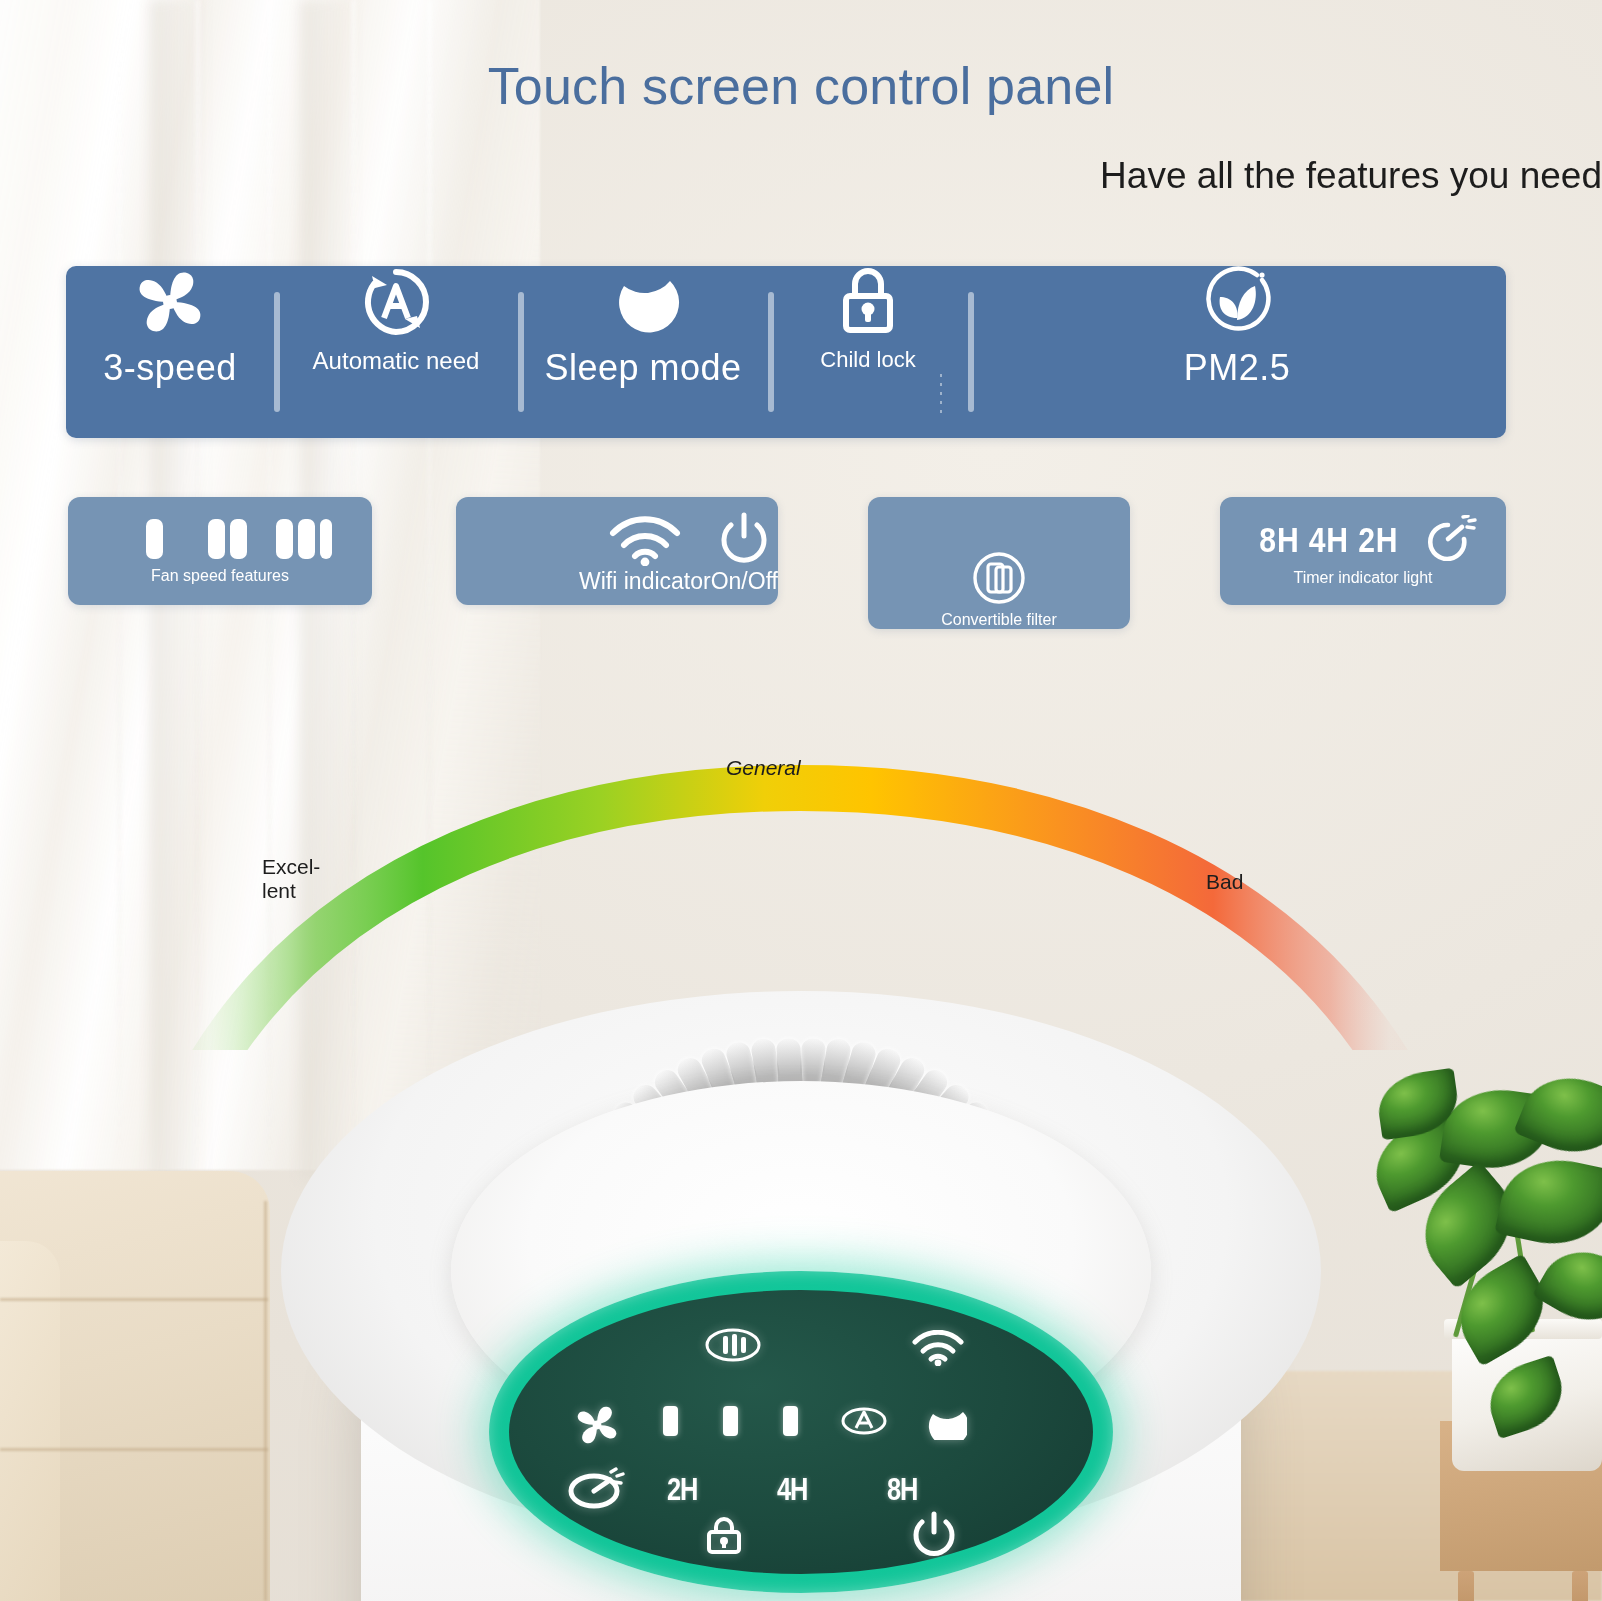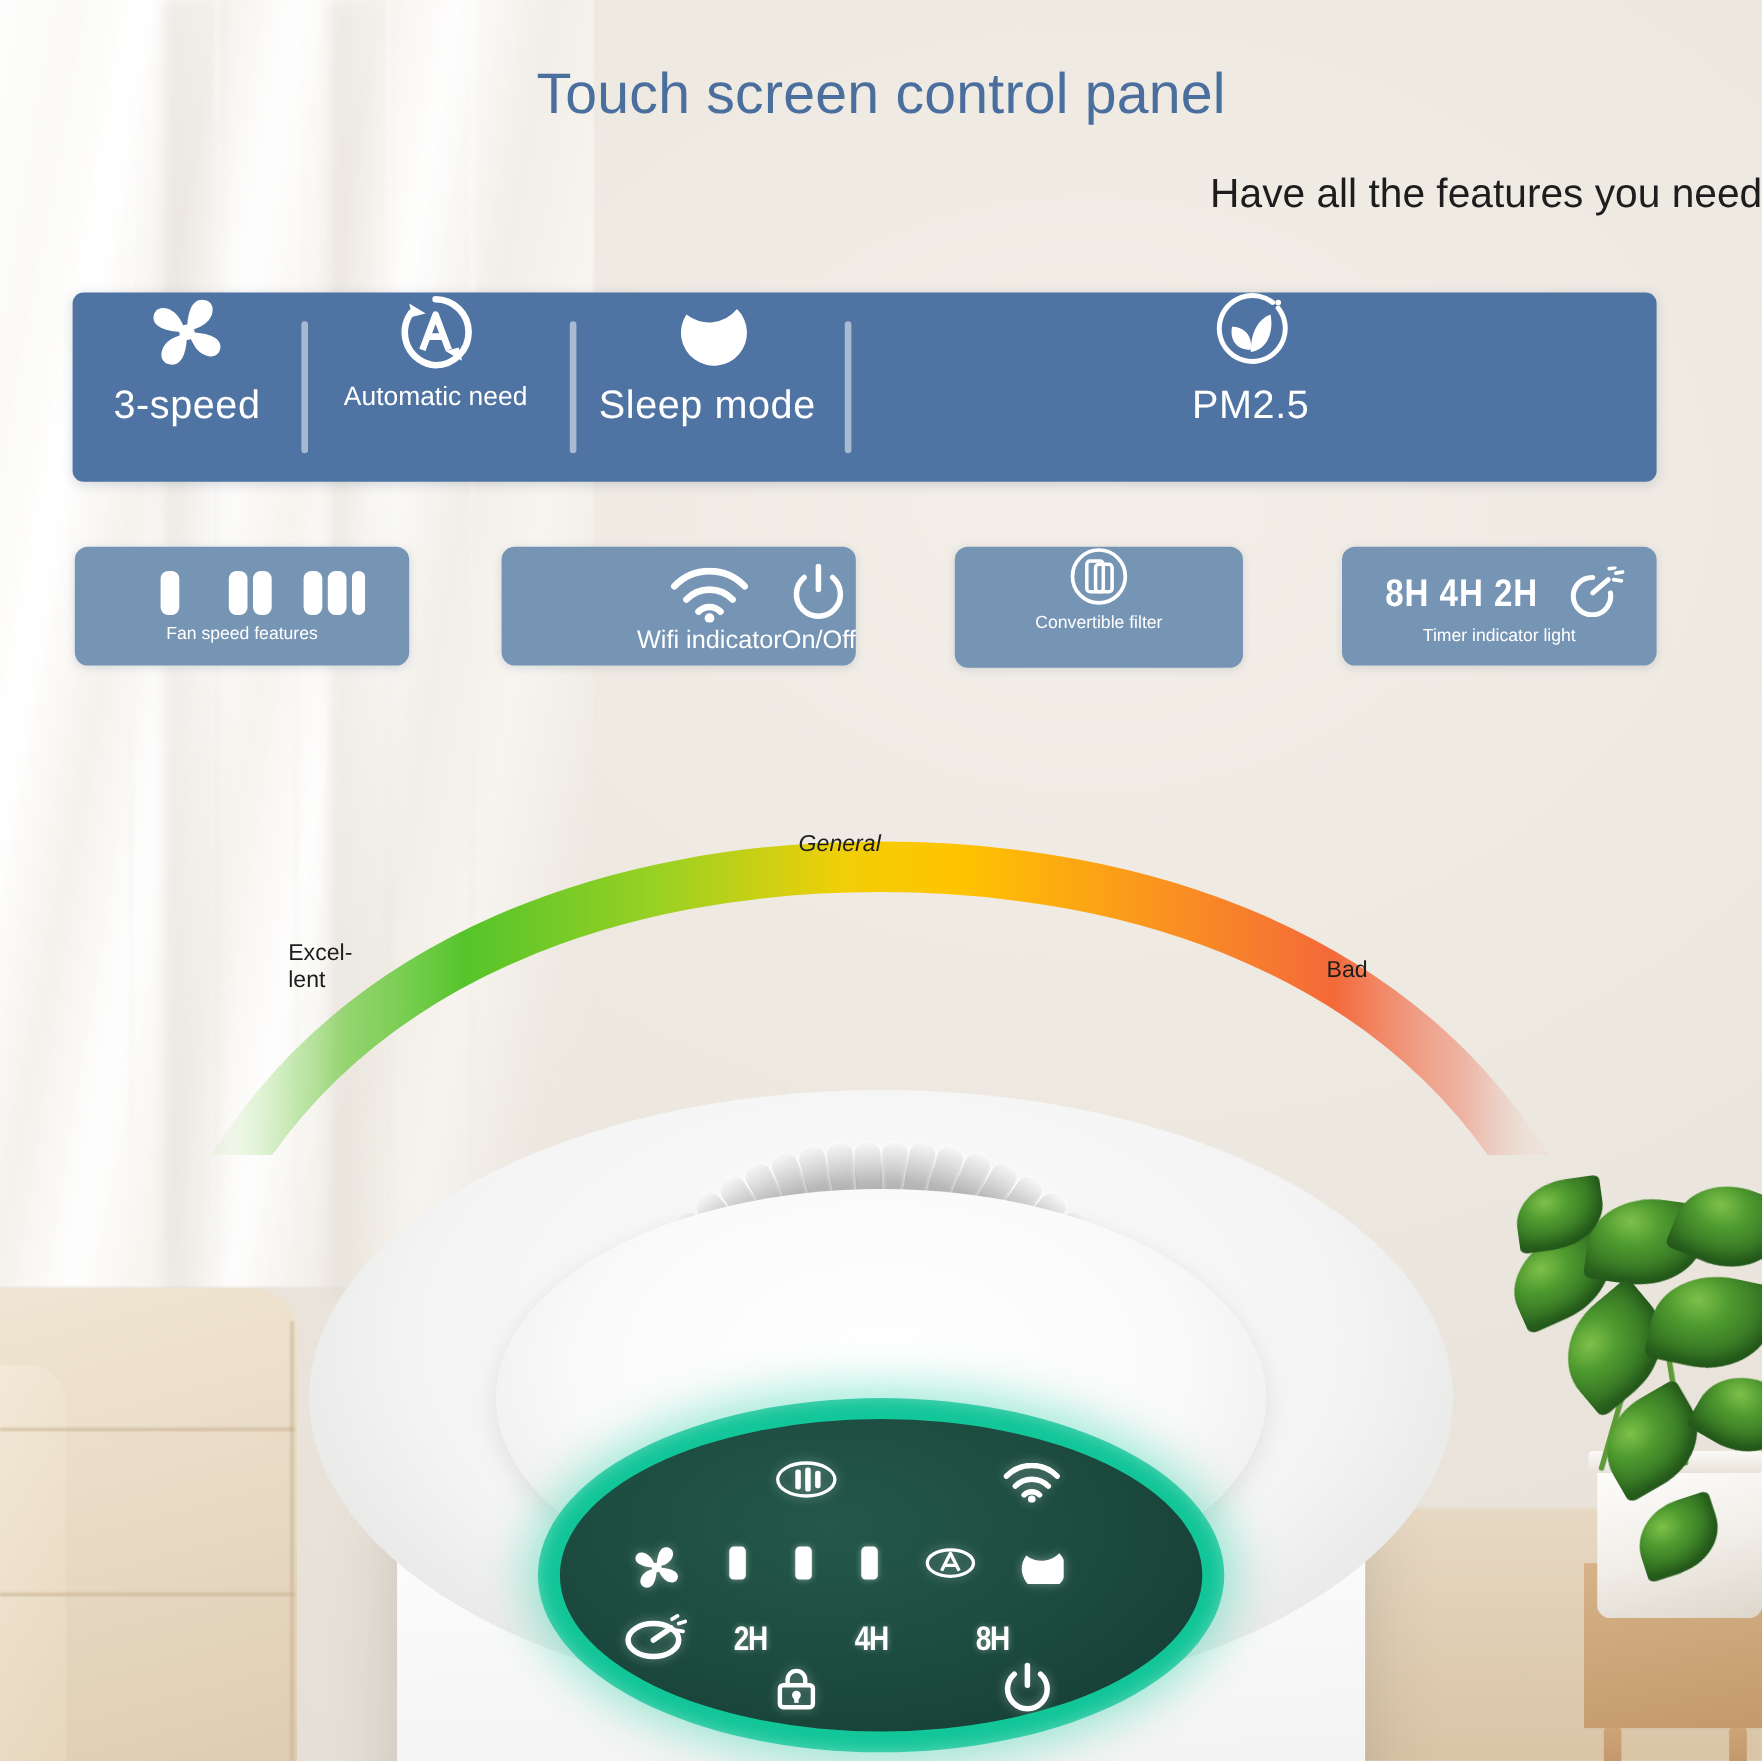--- a/index.html
+++ b/index.html
@@ -485,20 +485,34 @@
   <div class="fcell" style="flex:0 0 250px">
     <span class="ficon">
       <svg width="74" height="74" viewBox="0 0 74 74">
         <path d="M64 16 A30 30 0 1 1 18 21 A33 33 0 0 0 64 16 Z" fill="#fff"></path>
       </svg>
     </span>
     <span class="flabel big">Sleep mode</span>
   </div>
 
 
+  <div class="fcell" style="flex:0 0 200px">
+    <span class="ficon">
+      <svg width="68" height="76" viewBox="0 0 68 76">
+        <rect x="12" y="32" width="44" height="34" rx="4" fill="none" stroke="#fff" stroke-width="6"></rect>
+        <path d="M21 32 V20 a13 13 0 0 1 26 0 V32" fill="none" stroke="#fff" stroke-width="6"></path>
+        <circle cx="34" cy="45" r="6.5" fill="#fff"></circle>
+        <rect x="31" y="45" width="6" height="13" rx="2" fill="#fff"></rect>
+      </svg>
+    </span>
+    <span class="flabel small">
+      <span>Child lock</span>
+    </span>
+    <span class="dotted-artifact"></span>
+  </div>
 
   <div class="fcell" style="flex:1 1 auto">
     <span class="ficon">
       <svg width="76" height="76" viewBox="0 0 76 76">
         <path d="M63 16 A30 30 0 1 1 58 11" fill="none" stroke="#fff" stroke-width="4.5" stroke-linecap="round"></path>
         <circle cx="63" cy="11" r="2.6" fill="#fff"></circle>
         <path d="M38 54 C24 54 19 44 21 33 C31 33 40 40 38 54 Z" fill="#fff"></path>
         <path d="M38 56 C38 38 45 26 56 22 C59 36 54 54 38 56 Z" fill="#fff"></path>
       </svg>
     </span>
@@ -540,21 +554,21 @@
       <span class="cicon">
         <svg width="54" height="54" viewBox="0 0 54 54">
           <path d="M14 13 A20 20 0 1 0 40 13" fill="none" stroke="#fff" stroke-width="5" stroke-linecap="round"></path>
           <path d="M27 3 V24" stroke="#fff" stroke-width="5" stroke-linecap="round"></path>
         </svg>
       </span>
       <span class="clabel">On/Off</span>
     </span>
   </div>
 
-  <div class="card" style="left:868px; top:0; width:262px; height:110px; flex-direction:column; justify-content:flex-start; gap:2px;">
+  <div class="card" style="left:868px; top:0; width:262px; height:132px; flex-direction:column; justify-content:flex-end; gap:2px;">
     <span class="cicon">
       <svg width="54" height="54" viewBox="0 0 54 54">
         <circle cx="27" cy="27" r="24" fill="none" stroke="#fff" stroke-width="3.4"></circle>
         <rect x="16" y="13" width="15" height="28" rx="3" fill="none" stroke="#fff" stroke-width="3.2"></rect>
         <rect x="24" y="16" width="15" height="25" rx="3" fill="none" stroke="#fff" stroke-width="3.2"></rect>
       </svg>
     </span>
     <span class="clabel">Convertible filter</span>
   </div>
 

